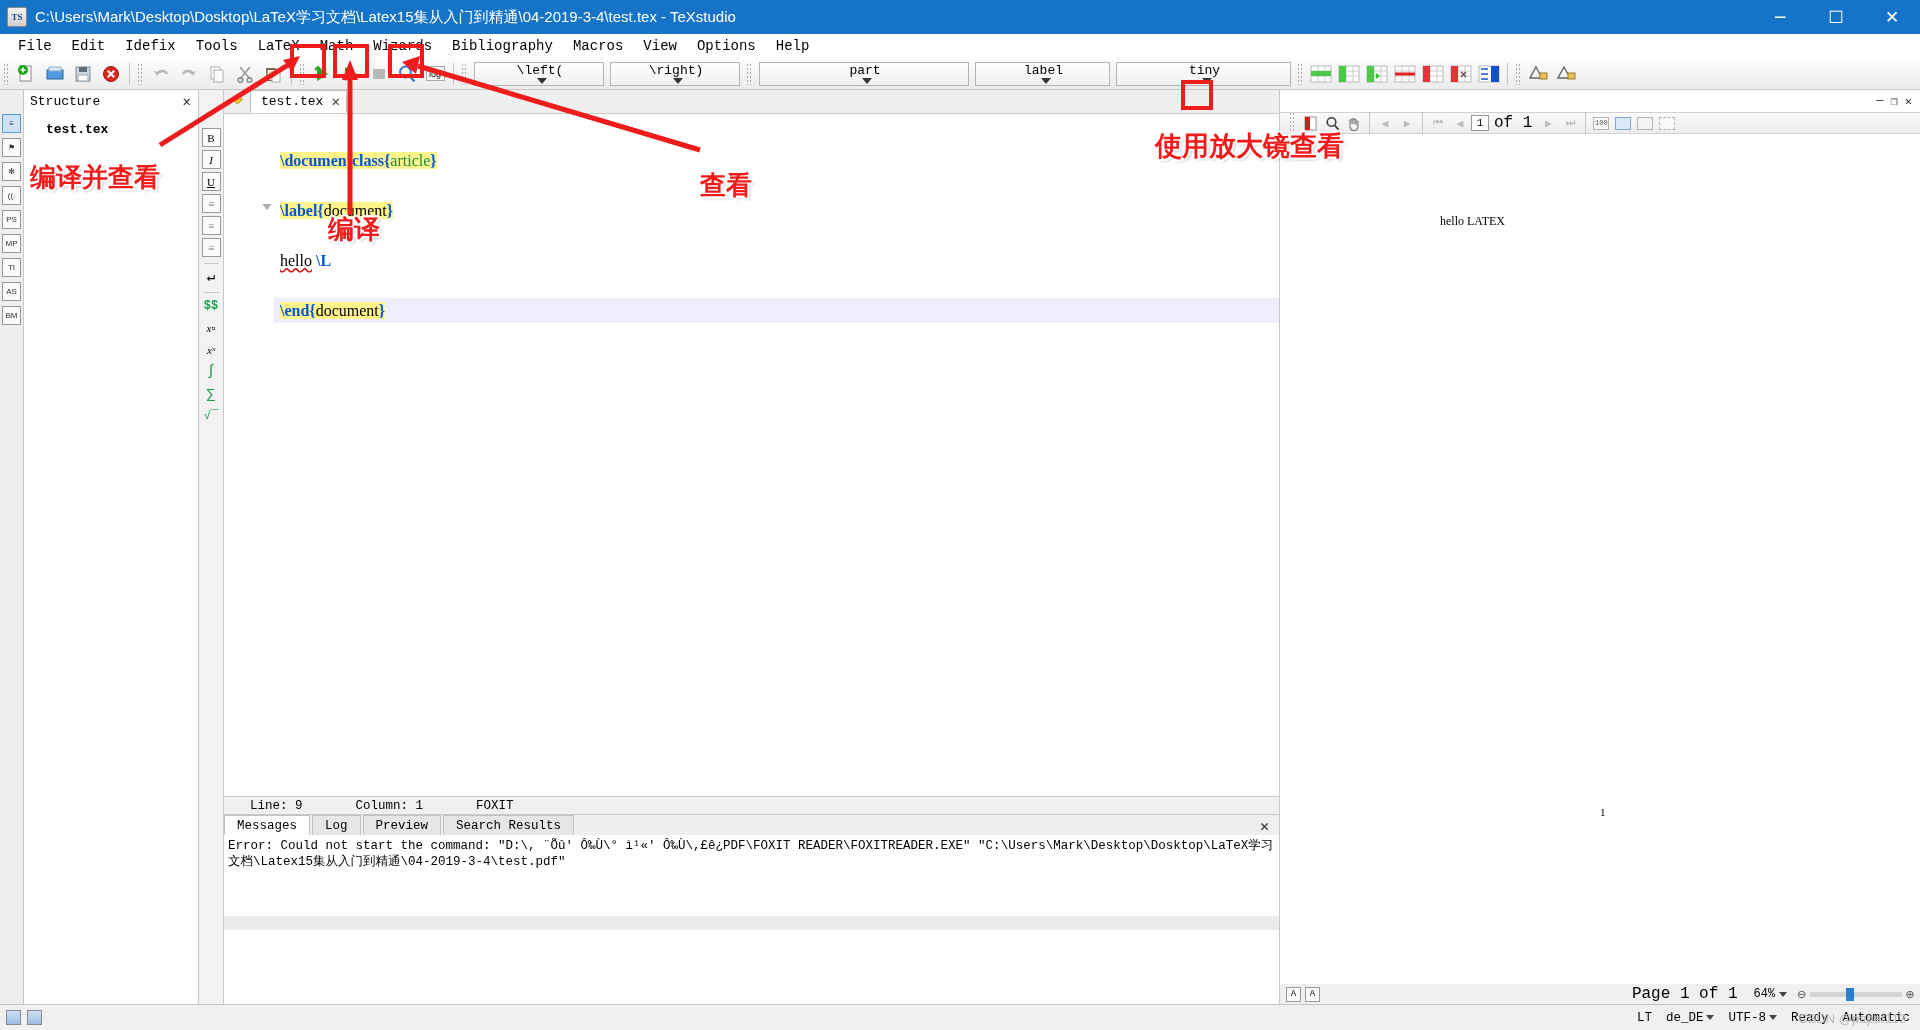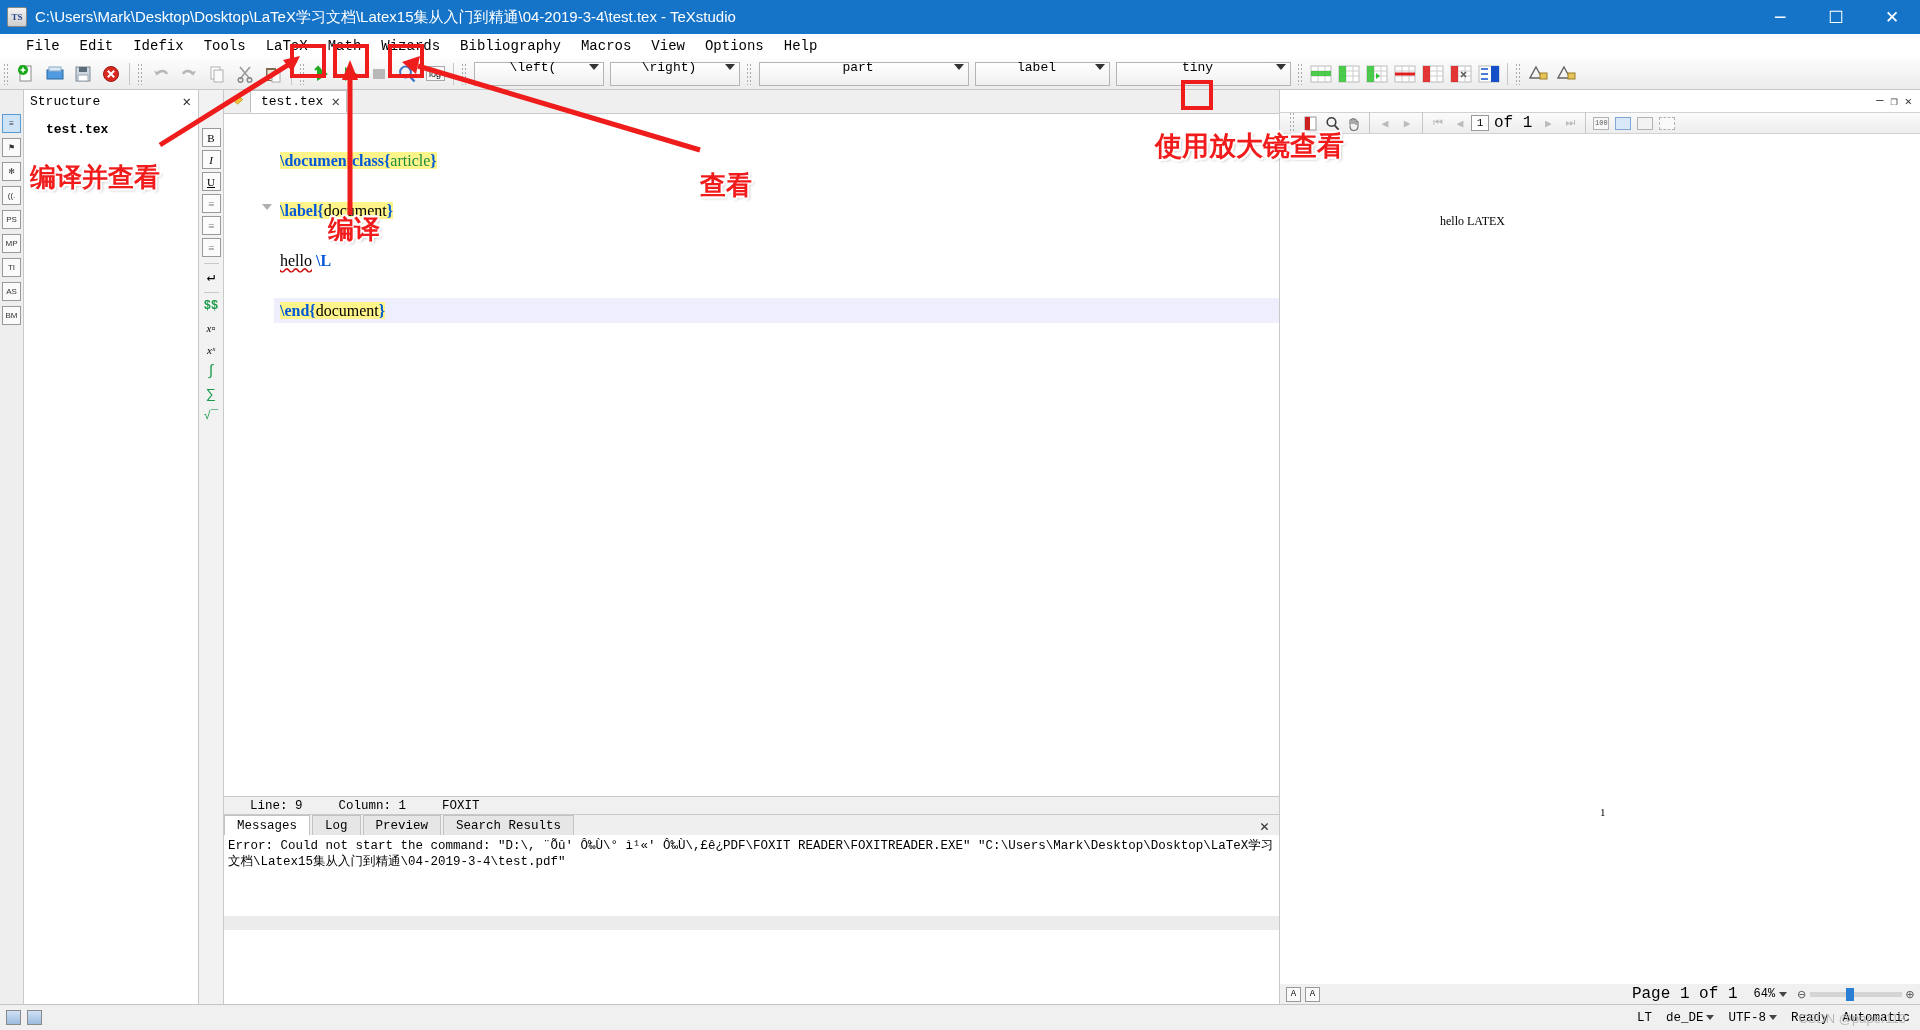--- a/index.html
+++ b/index.html
@@ -29,21 +29,21 @@
   .tb-title { flex:1; white-space:nowrap; overflow:hidden; }
   .tb-btns { display:flex; height:34px; }
   .tb-btn {
     width:56px; height:34px; display:flex; align-items:center; justify-content:center;
     color:#fff; font-size:17px; font-family:"DejaVu Sans", sans-serif;
   }
 
   
   .menubar {
     height:24px; flex:0 0 24px; background:#fff;
-    display:flex; align-items:center; padding-left:16px;
+    display:flex; align-items:center; padding-left:8px;
     font-family:"Liberation Mono", monospace; font-size:14px; color:#000;
   }
   .menu-item { padding:2px 10px; white-space:nowrap; }
 
   
   .toolbar {
     height:32px; flex:0 0 32px;
     background:linear-gradient(#fdfdfd,#ececec);
     border-bottom:1px solid #c8c8c8;
     display:flex; align-items:center; position:relative;
@@ -56,21 +56,21 @@
     display:flex; align-items:center; justify-content:center;
     position:relative;
   }
   .sep { width:1px; height:22px; background:#c6c6c6; margin:0 4px; }
 
   
   .combo {
     height:24px; min-width:120px; background:linear-gradient(#fff,#f0f0f0);
     border:1px solid #b4b4b4; margin:0 3px;
     display:flex; align-items:center; justify-content:space-between;
-    padding:0 4px 13px 6px; font-family:"Liberation Mono",monospace; font-size:13px;
+    padding:0 4px 13px 6px; font-family:"Liberation Mono",monospace; font-size:13px;flex-direction:column;
   }
   .combo .lbl { flex:1; text-align:center; }
   .caret { width:0;height:0;border-left:5px solid transparent;border-right:5px solid transparent;border-top:6px solid #333; margin-left:4px; }
 
   
   .main { flex:1; display:flex; min-height:0; }
 
   
   .vstrip {
     width:24px; flex:0 0 24px; background:#eeeeee; border-right:1px solid #c9c9c9;
@@ -121,21 +121,21 @@
   .cline.current { background:#eeeefc; }
   .hl { background:#fff58a; }
   .kw { color:#0057d8; font-weight:bold; }
   .brc { color:#0057d8; font-weight:bold; }
   .arg { color:#1c8b3f; }
   .blk { color:#000; }
   .spell { text-decoration:underline wavy #d01010; text-decoration-skip-ink:none; }
 
   .statline {
     height:18px; flex:0 0 18px; background:#f0f0f0; border-top:1px solid #c9c9c9;
-    display:flex; align-items:center; font-size:12.5px; padding-left:26px; gap:36px;
+    display:flex; align-items:center; font-size:12.5px; padding-left:26px; gap:53px;
   }
 
   
   .msgpanel { flex:0 0 190px; display:flex; flex-direction:column; background:#fff; border-top:1px solid #c9c9c9; }
   .msgtabs { height:20px; display:flex; align-items:stretch; background:#efefef; position:relative; }
   .mtab { padding:0 12px; display:flex; align-items:center; font-size:12.5px;
      border:1px solid #c2c2c2; border-bottom:none; background:#e6e6e6; margin-right:2px; }
   .mtab.active { background:#fff; }
   .msg-close { position:absolute; right:10px; top:2px; font-size:15px; color:#333; }
   .msgbody { flex:1; padding:3px 4px; font-family:"Liberation Mono",monospace; font-size:12.5px;

